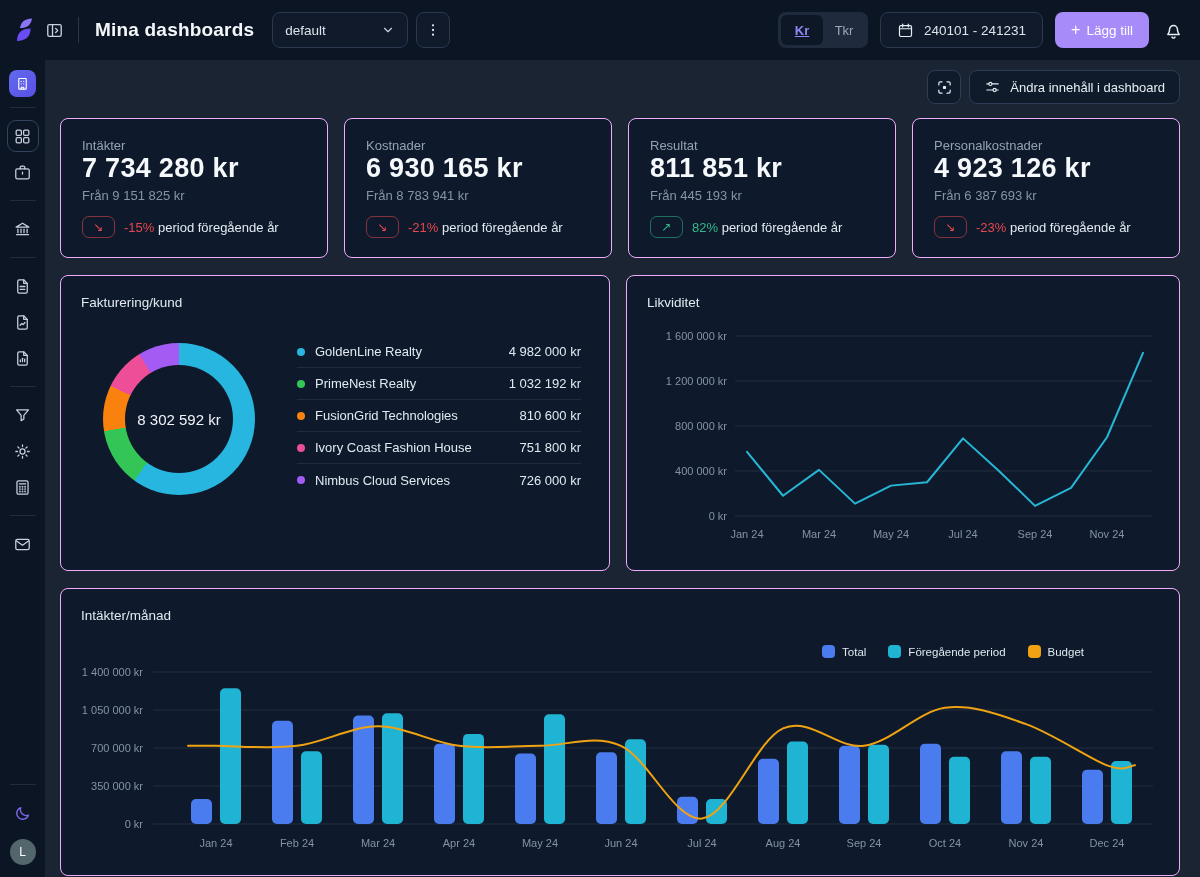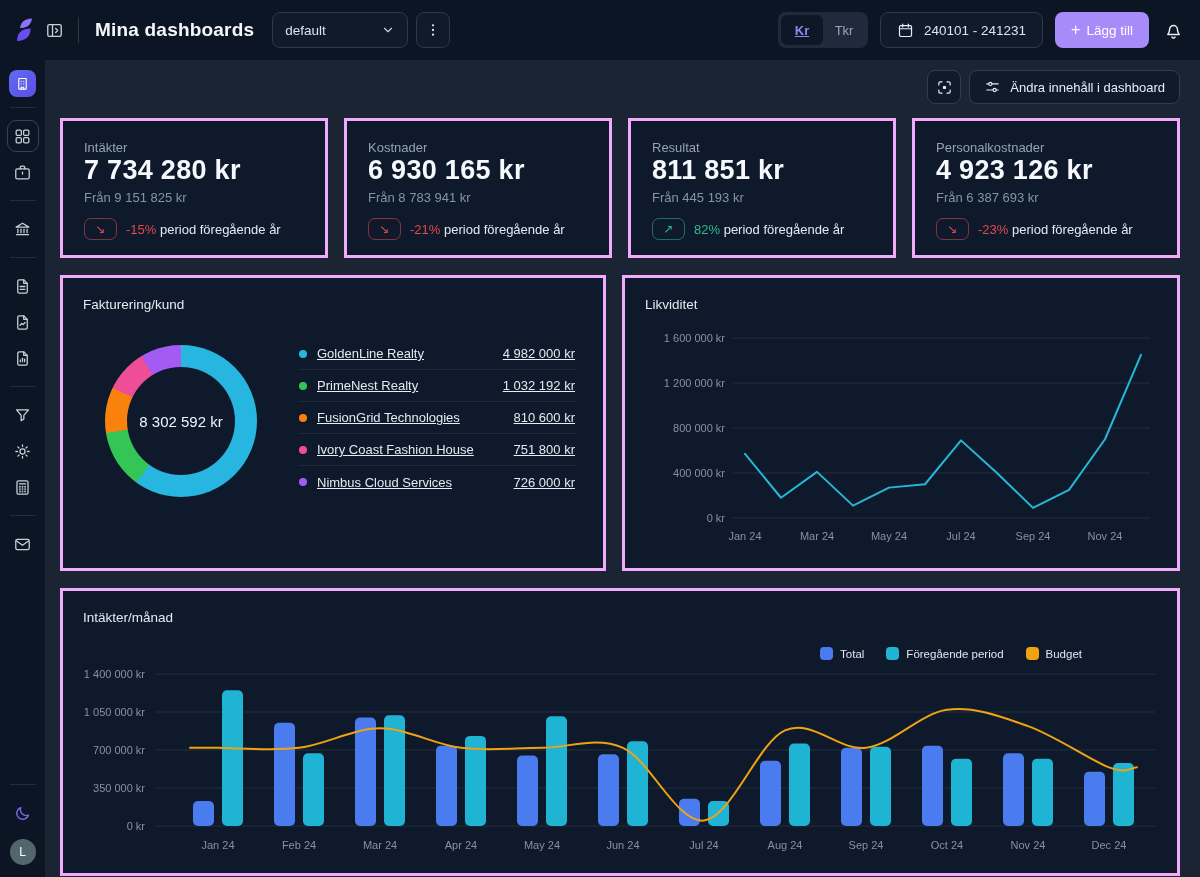--- a/index.html
+++ b/index.html
@@ -35,21 +35,21 @@
   .sb-bottom-push { margin-top:auto; }
   .sb-moon { color:#7a68e8; }
   .sb-avatar { width:26px; height:26px; border-radius:50%; background:#52666c; color:#fff; font-size:12px; display:flex; align-items:center; justify-content:center; cursor:pointer; flex:none; margin-top:8px; }
 
   
   .main { position:absolute; top:60px; left:45px; right:0; bottom:0; background:#1a2433; padding:10px 20px 12px 15px; overflow:hidden; }
   .actions-row { display:flex; justify-content:flex-end; gap:8px; height:34px; }
   .sq-btn { width:34px; height:34px; background:#0f1a2b; border:1px solid #2e3c55; border-radius:8px; color:#e6edf4; cursor:pointer; display:flex; align-items:center; justify-content:center; }
   .edit-btn { height:34px; display:flex; align-items:center; gap:9px; padding:0 14px; background:#0f1a2b; border:1px solid #2e3c55; border-radius:8px; color:#e6edf4; font-size:13px; cursor:pointer; }
 
-  .card { background:#0e1a2b; border:3px solid #f0abfc; border-radius:0; }
+  .card { background:#0e1a2b; border:1px solid #f0abfc; border-radius:8px; }
 
   .kpi-row { margin-top:14px; display:grid; grid-template-columns:repeat(4,1fr); gap:16px; }
   .kpi-card { height:140px; padding:19px 21px; }
   .kpi-title { font-size:13px; color:#93a2b5; }
   .kpi-value { font-size:27px; font-weight:700; color:#f6f9fb; margin-top:0; letter-spacing:.3px; }
   .kpi-from { font-size:13px; color:#8494a8; margin-top:4px; }
   .kpi-badge-row { display:flex; align-items:center; gap:9px; margin-top:13px; font-size:13px; }
   .badge-box { width:33px; height:22px; border-radius:7px; display:flex; align-items:center; justify-content:center; font-size:12px; }
   .kpi-card.down .badge-box { border:1px solid rgba(229,72,77,.55); color:#e5484d; }
   .kpi-card.up .badge-box { border:1px solid rgba(48,180,140,.55); color:#2fba8a; }
@@ -60,21 +60,21 @@
   .mid-row { margin-top:17px; display:grid; grid-template-columns:1fr 1fr; gap:16px; }
   .mid-card { height:296px; padding:19px 20px; }
   .card-title { font-size:13.5px; color:#e2e9f0; }
 
   
   .donut-wrap { display:flex; align-items:center; margin-top:32px; }
   .donut { position:relative; width:152px; height:152px; border-radius:50%; margin-left:22px; flex:none; }
   .donut::after { content:""; position:absolute; inset:22px; border-radius:50%; background:#0e1a2b; }
   .donut-center { position:absolute; inset:0; display:flex; align-items:center; justify-content:center; font-size:15px; color:#f0f4f8; z-index:2; }
   .donut-legend { flex:1; margin-left:42px; margin-right:8px; margin-top:-6px; }
-  .dl-row { display:flex; align-items:center; height:32px; border-bottom:1px solid rgba(255,255,255,.08); font-size:13px;text-decoration:underline; }
+  .dl-row { display:flex; align-items:center; height:32px; border-bottom:1px solid rgba(255,255,255,.08); font-size:13px; }
   .dl-row:last-child { border-bottom:none; }
   .dl-dot { width:8px; height:8px; border-radius:50%; margin-right:10px; flex:none; }
   .dl-name { color:#e2e9f0; }
   .dl-val { margin-left:auto; color:#e2e9f0; }
 
   .chart-svg text { font-family:"Liberation Sans","DejaVu Sans",sans-serif; }
 
   .bottom-card { margin-top:17px; height:288px; padding:19px 20px 0; }
   .legend-row { display:flex; justify-content:flex-end; gap:22px; margin:22px 75px 4px 0; }
   .legend-item { display:flex; align-items:center; gap:7px; font-size:11.5px; color:#dfe7ef; }

